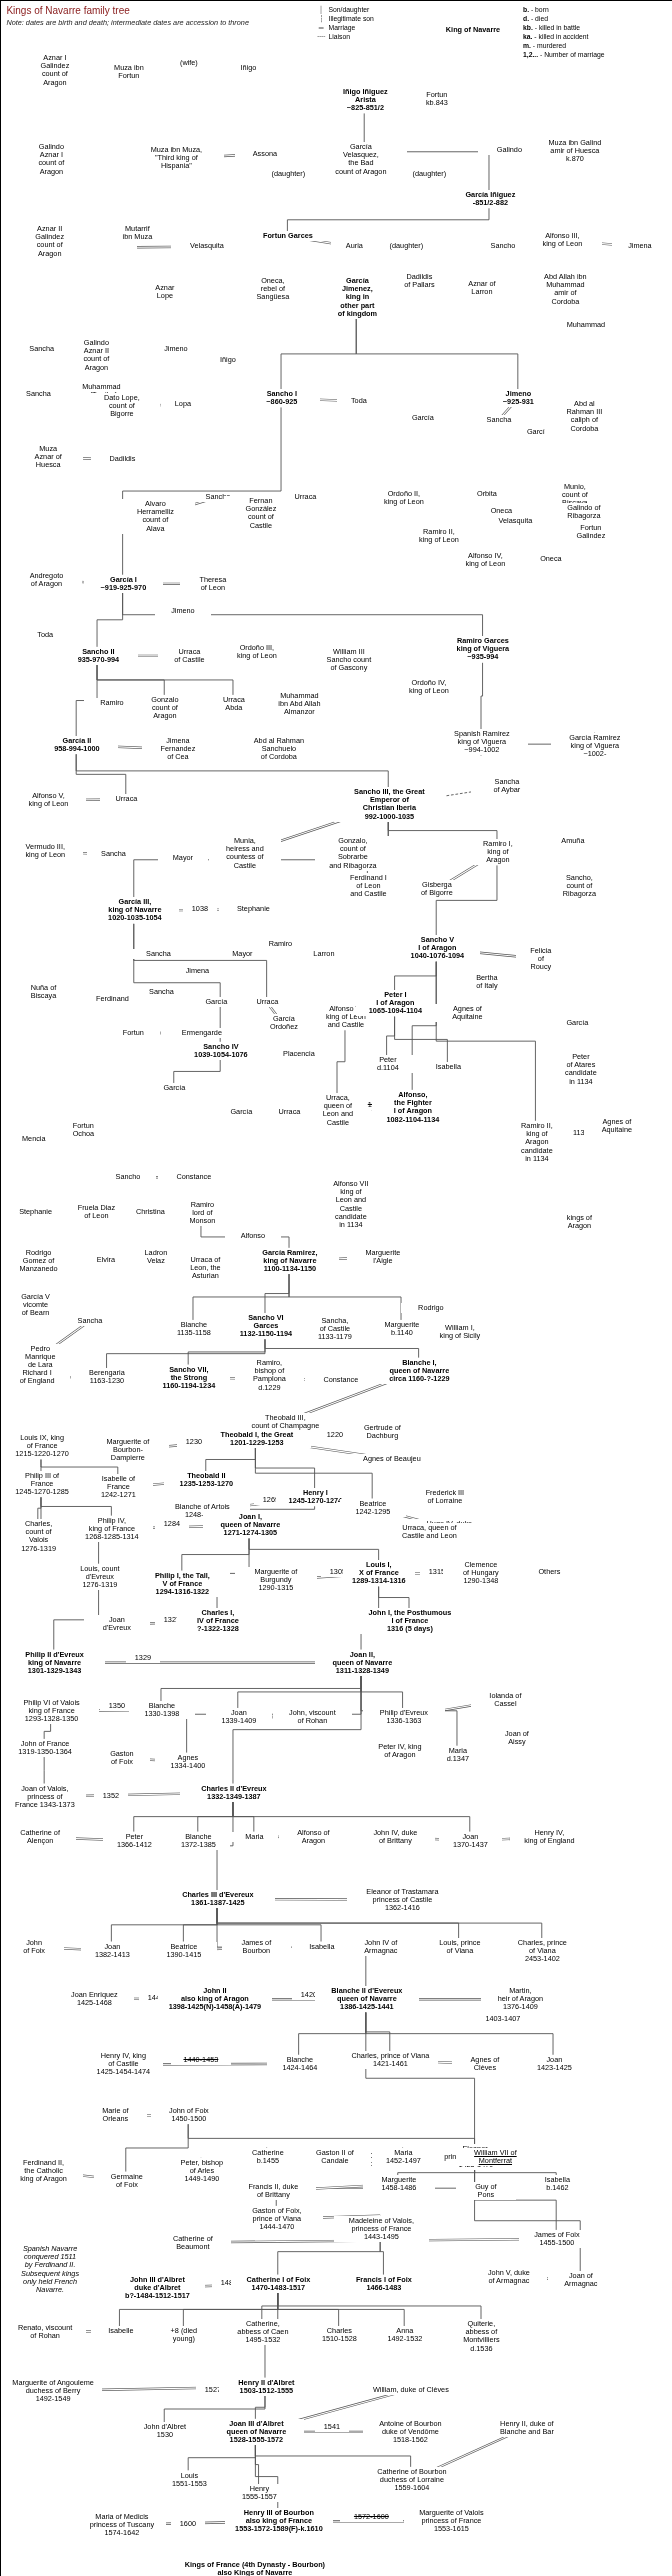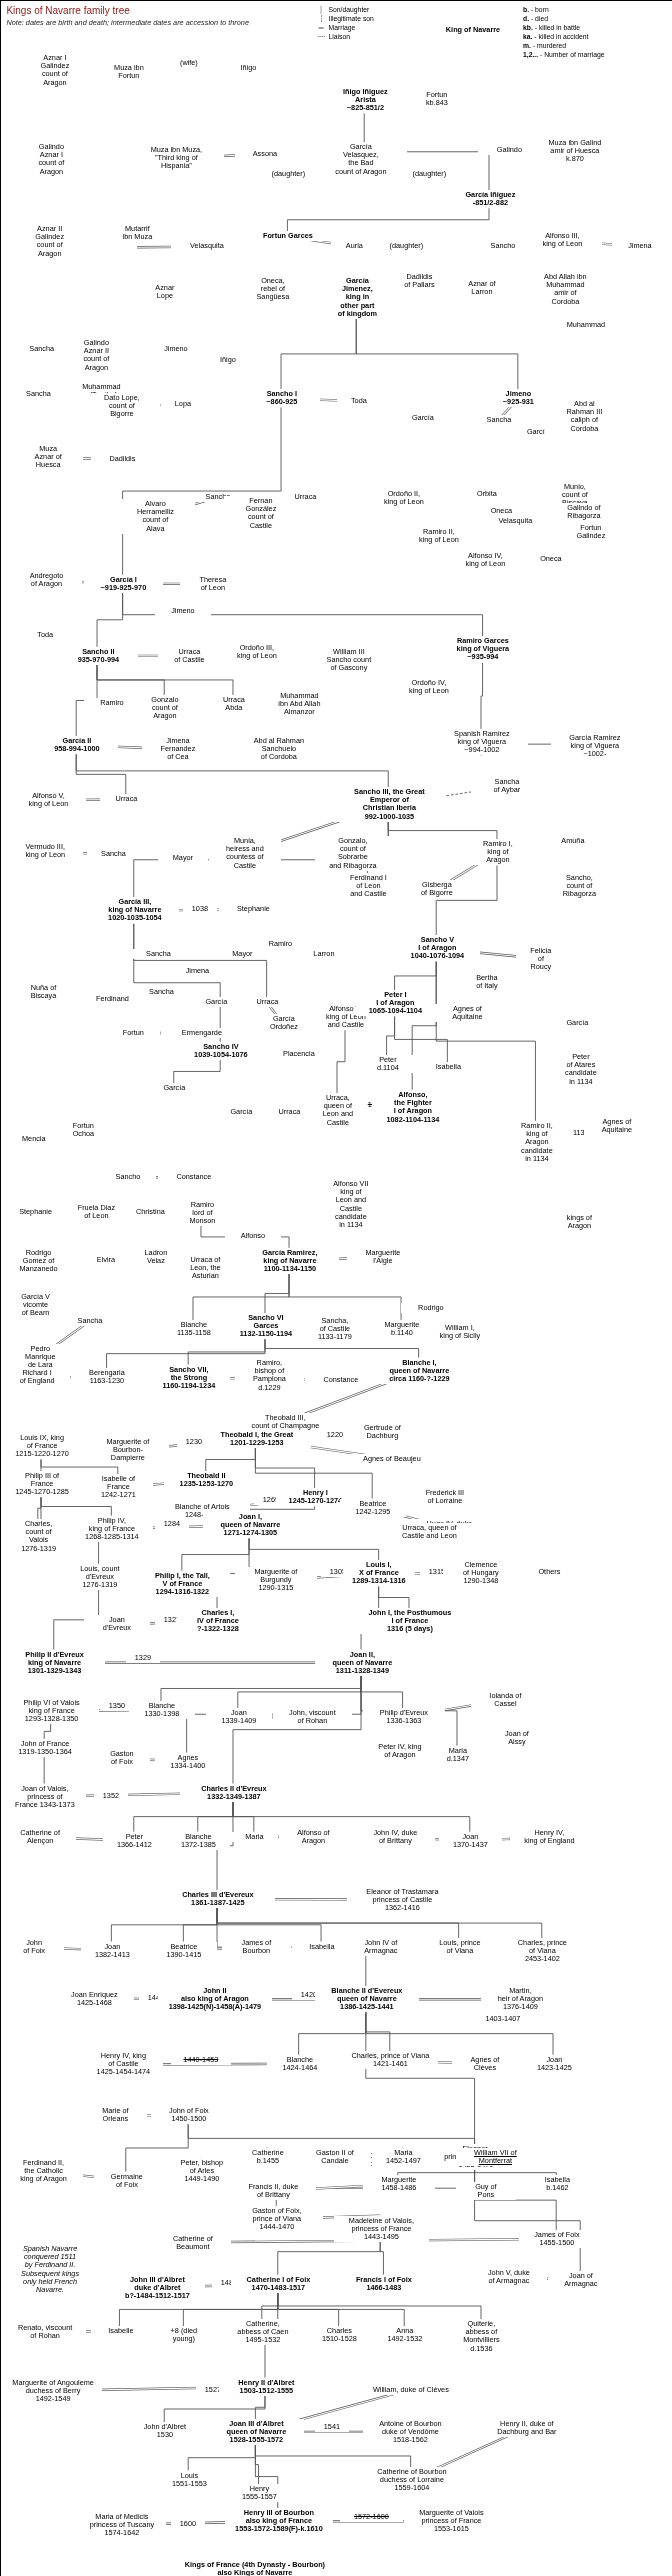--- a/index.html
+++ b/index.html
@@ -1490,21 +1490,21 @@
       <div class="node mdate" style="left: 314px; top: 2421px; width: 32px;">
         <div class="line">1541</div>
       </div>
       <div class="node" style="left: 362px; top: 2418px; width: 93px;">
         <div class="line">Antoine of Bourbon</div>
         <div class="line">duke of Vendôme</div>
         <div class="line">1518-1562</div>
       </div>
       <div class="node" style="left: 480px; top: 2418px; width: 90px;">
         <div class="line">Henry II, duke of</div>
-        <div class="line">Dachburg and Bar</div>
+        <div class="line">Blanche and Bar</div>
       </div>
       <div class="node" style="left: 157px; top: 2470px; width: 61px;">
         <div class="line">Louis</div>
         <div class="line">1551-1553</div>
       </div>
       <div class="node" style="left: 227px; top: 2483px; width: 61px;">
         <div class="line">Henry</div>
         <div class="line">1555-1557</div>
       </div>
       <div class="node" style="left: 362px; top: 2466px; width: 96px;">

